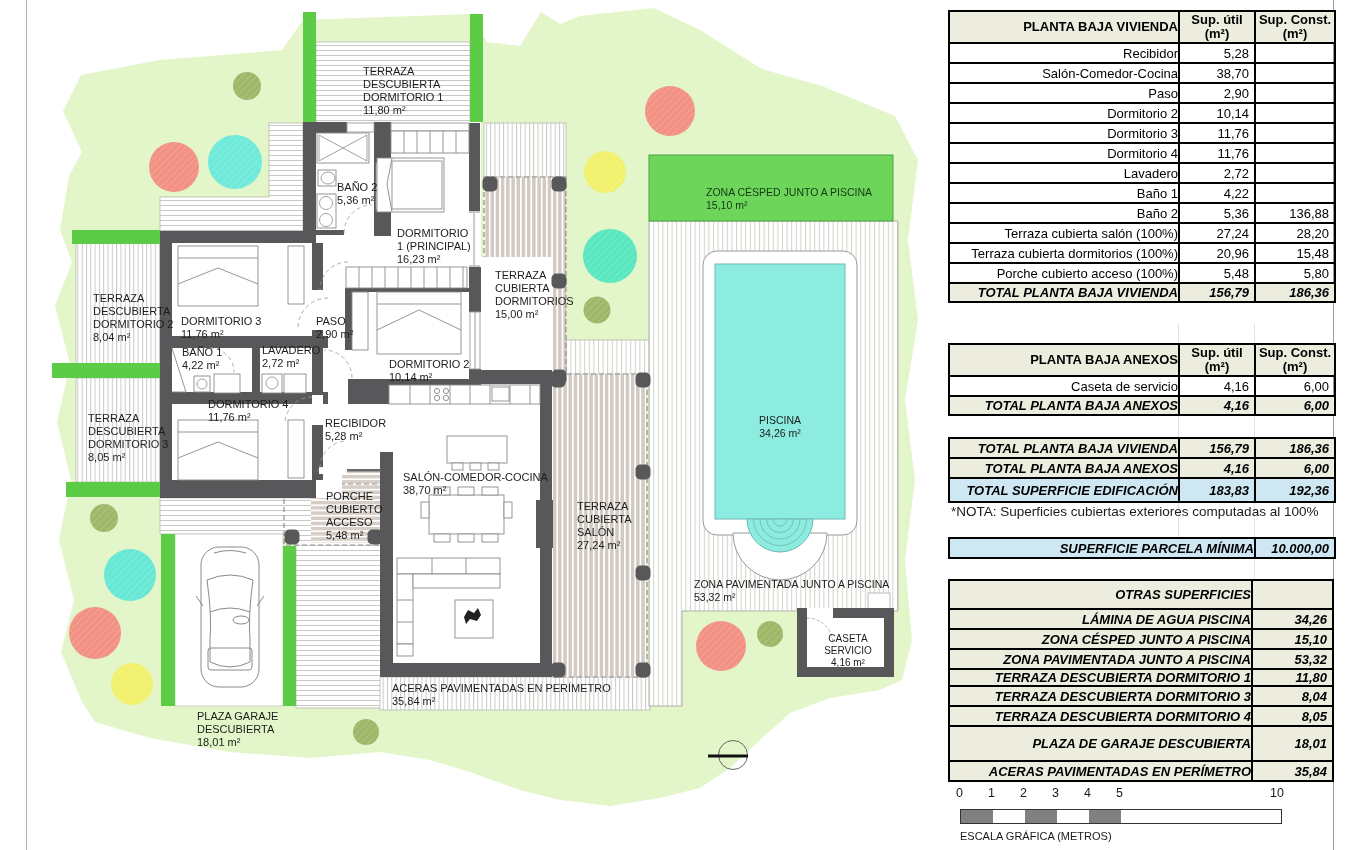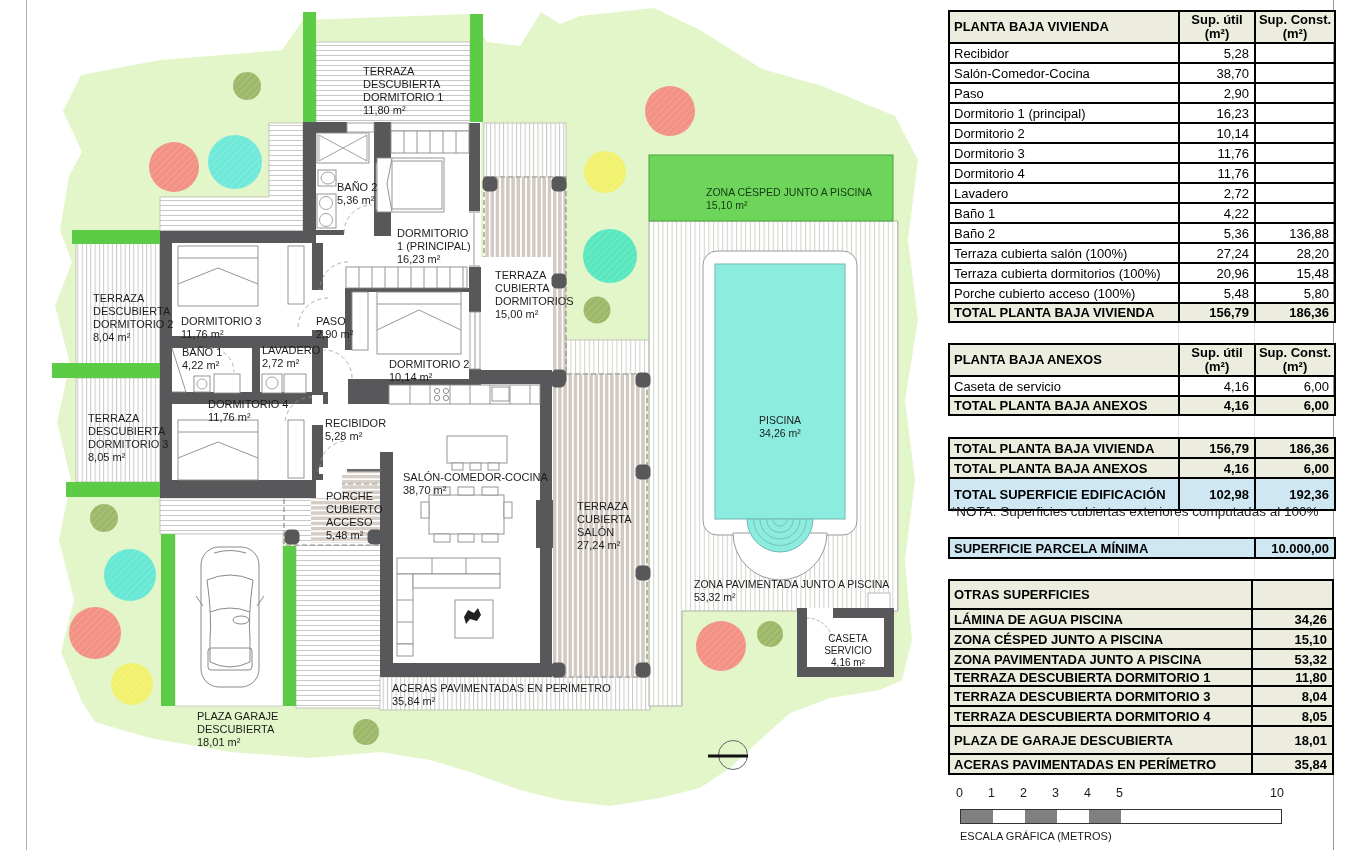--- a/index.html
+++ b/index.html
@@ -2,25 +2,25 @@
 <html><head>
 <meta charset="utf-8">
 <style>
 html,body{margin:0;padding:0;background:#fff;}
 #page{position:relative;width:1360px;height:850px;overflow:hidden;background:#fff;font-family:"Liberation Sans",sans-serif;}
 .vline{position:absolute;top:0;bottom:0;width:1px;background:#b0b0b0;}
 table{border-collapse:collapse;table-layout:fixed;font-family:"Liberation Sans",sans-serif;}
 td{overflow:hidden;white-space:nowrap;}
 .tb{position:absolute;}
 .tb td{border:2px solid #000;font-size:13px;color:#000;}
-.lab{text-align:left;padding:0 0 0 4px;}
+.lab{text-align:right;padding:0 0 0 4px;}
 .num{text-align:right;padding:0 5px 0 0;}
 .bg{background:#EDEDDF;}
 .bb{background:#CFE7F3;}
-.b{font-weight:bold;}
+.b{font-weight:bold;font-style:italic;}
 .hdr{font-weight:bold;font-size:13px;line-height:14px;}
 .gl{position:absolute;background:#e2e2e2;}
 </style>
 </head>
 <body>
 <div id="page">
 <div class="vline" style="left:26px;"></div>
 <div class="vline" style="left:1333px;background:#9a9a9a;"></div>
 <div class="gl" style="left:1178px;top:323px;width:1px;height:21px;"></div>
 <div class="gl" style="left:1254px;top:323px;width:1px;height:21px;"></div>
@@ -364,25 +364,20 @@
           <td class="lab">Salón-Comedor-Cocina</td>
           <td class="num">38,70</td>
           <td></td>
         </tr>
 <tr style="height:20px;">
           <td class="lab">Paso</td>
           <td class="num">2,90</td>
           <td></td>
         </tr>
 <tr style="height:20px;">
-          <td class="lab">Dormitorio 1 (principal)</td>
-          <td class="num">16,23</td>
-          <td></td>
-        </tr>
-<tr style="height:20px;">
           <td class="lab">Dormitorio 2</td>
           <td class="num">10,14</td>
           <td></td>
         </tr>
 <tr style="height:20px;">
           <td class="lab">Dormitorio 3</td>
           <td class="num">11,76</td>
           <td></td>
         </tr>
 <tr style="height:20px;">
@@ -461,23 +456,23 @@
         <tr style="height:20px;">
           <td class="lab bg b">TOTAL PLANTA BAJA VIVIENDA</td>
           <td class="num bg b">156,79</td>
           <td class="num bg b">186,36</td>
         </tr>
 <tr style="height:20px;">
           <td class="lab bg b">TOTAL PLANTA BAJA ANEXOS</td>
           <td class="num bg b">4,16</td>
           <td class="num bg b">6,00</td>
         </tr>
-<tr style="height:32px;">
+<tr style="height:24px;">
           <td class="lab bb b">TOTAL SUPERFICIE EDIFICACIÓN</td>
-          <td class="num bb b">102,98</td>
+          <td class="num bb b">183,83</td>
           <td class="num bb b">192,36</td>
         </tr>
 </tbody>
     </table>
 <div style="position:absolute;left:951px;top:504px;font-size:13.5px;color:#1a1a1a;">*NOTA: Superficies cubiertas exteriores computadas al 100%</div>
 <table class="tb" style="left:948px;top:537px;width:386px;">
 <colgroup>
         <col style="width:306px">
         <col style="width:80px">
       </colgroup>
@@ -515,21 +510,21 @@
           <td class="num bg b">11,80</td>
         </tr>
 <tr style="height:20px;">
           <td class="lab bg b">TERRAZA DESCUBIERTA DORMITORIO 3</td>
           <td class="num bg b">8,04</td>
         </tr>
 <tr style="height:20px;">
           <td class="lab bg b">TERRAZA DESCUBIERTA DORMITORIO 4</td>
           <td class="num bg b">8,05</td>
         </tr>
-<tr style="height:28px;">
+<tr style="height:35px;">
           <td class="lab bg b">PLAZA DE GARAJE DESCUBIERTA</td>
           <td class="num bg b">18,01</td>
         </tr>
 <tr style="height:20px;">
           <td class="lab bg b">ACERAS PAVIMENTADAS EN PERÍMETRO</td>
           <td class="num bg b">35,84</td>
         </tr>
 </tbody>
     </table>
 <div style="position:absolute;left:949px;top:786px;width:340px;height:60px;font-size:12.5px;color:#1a1a1a;">

